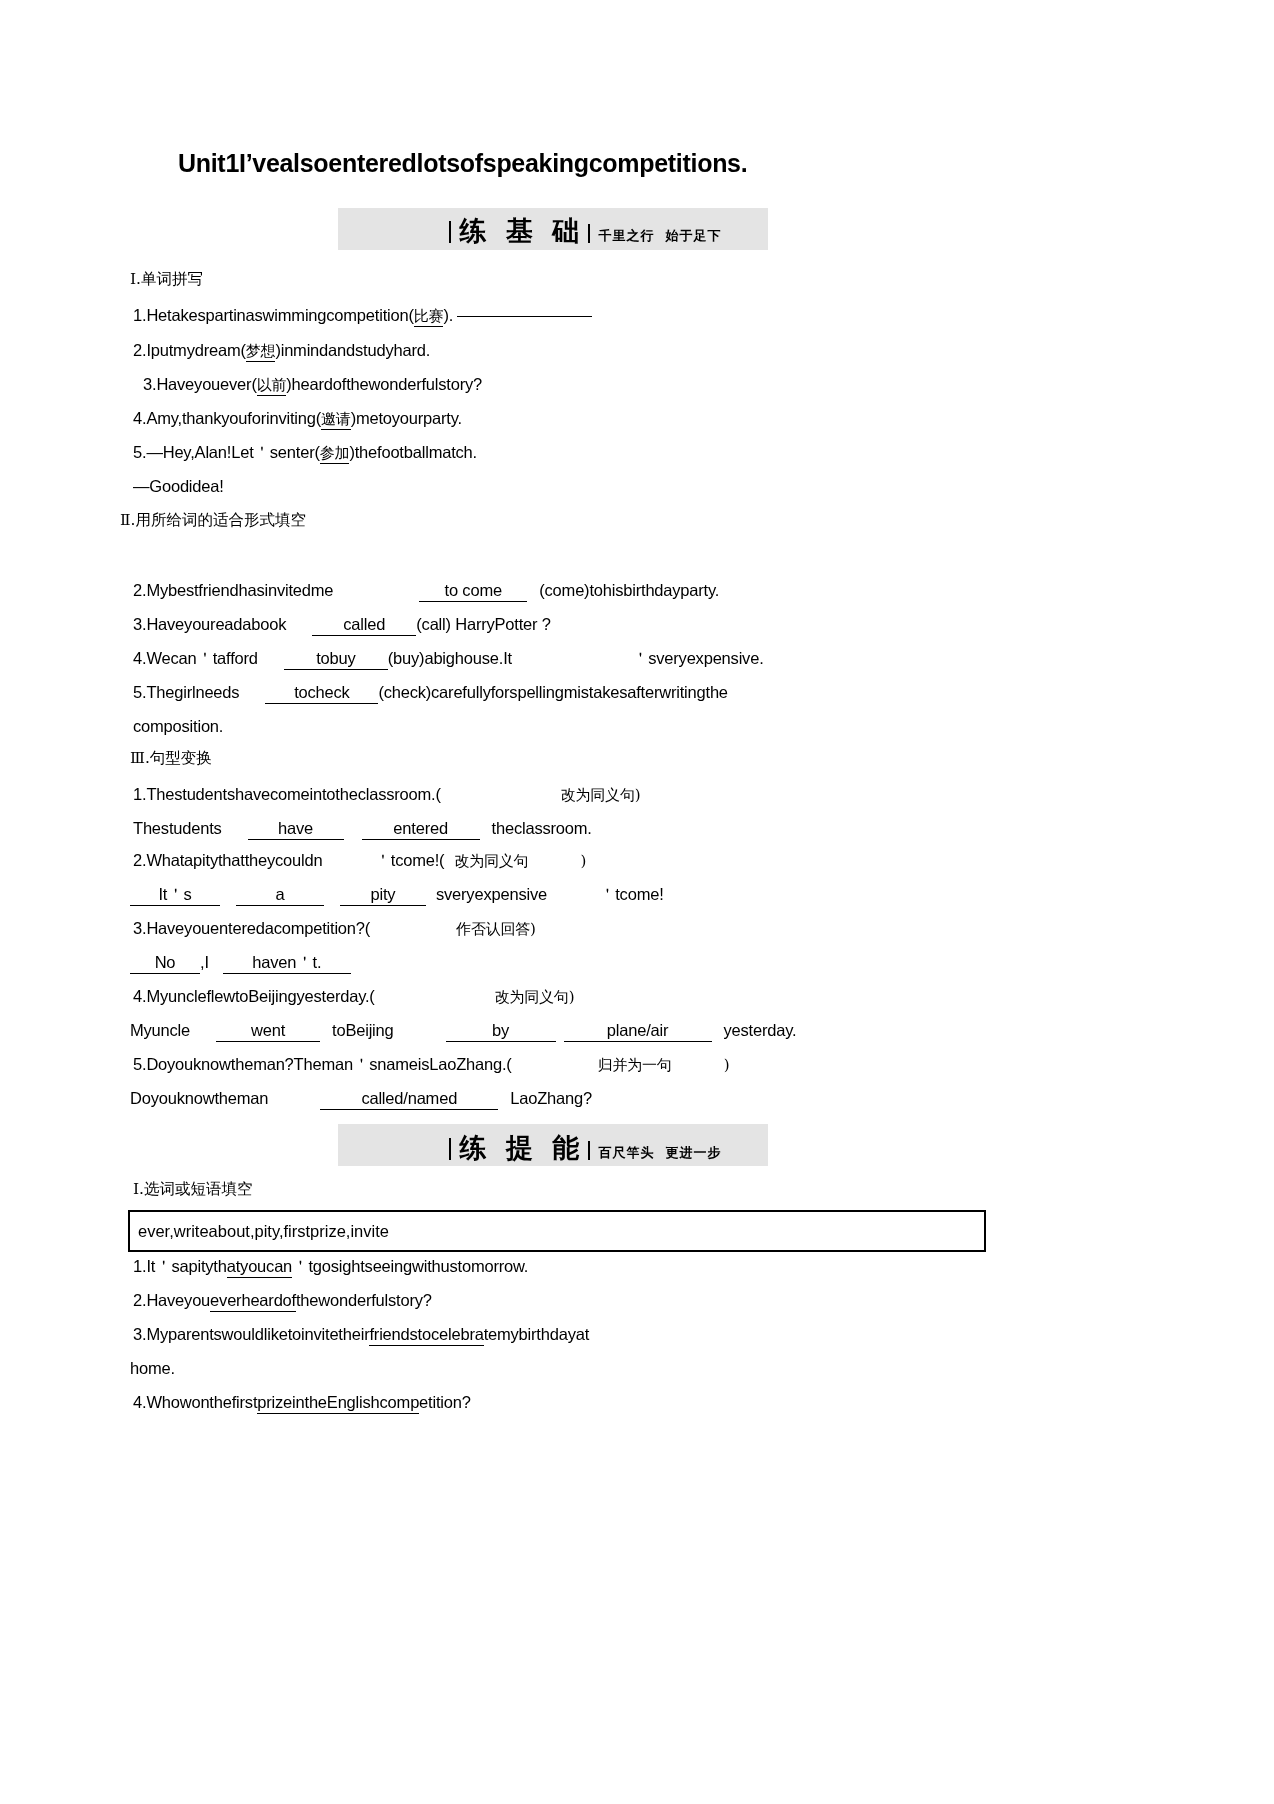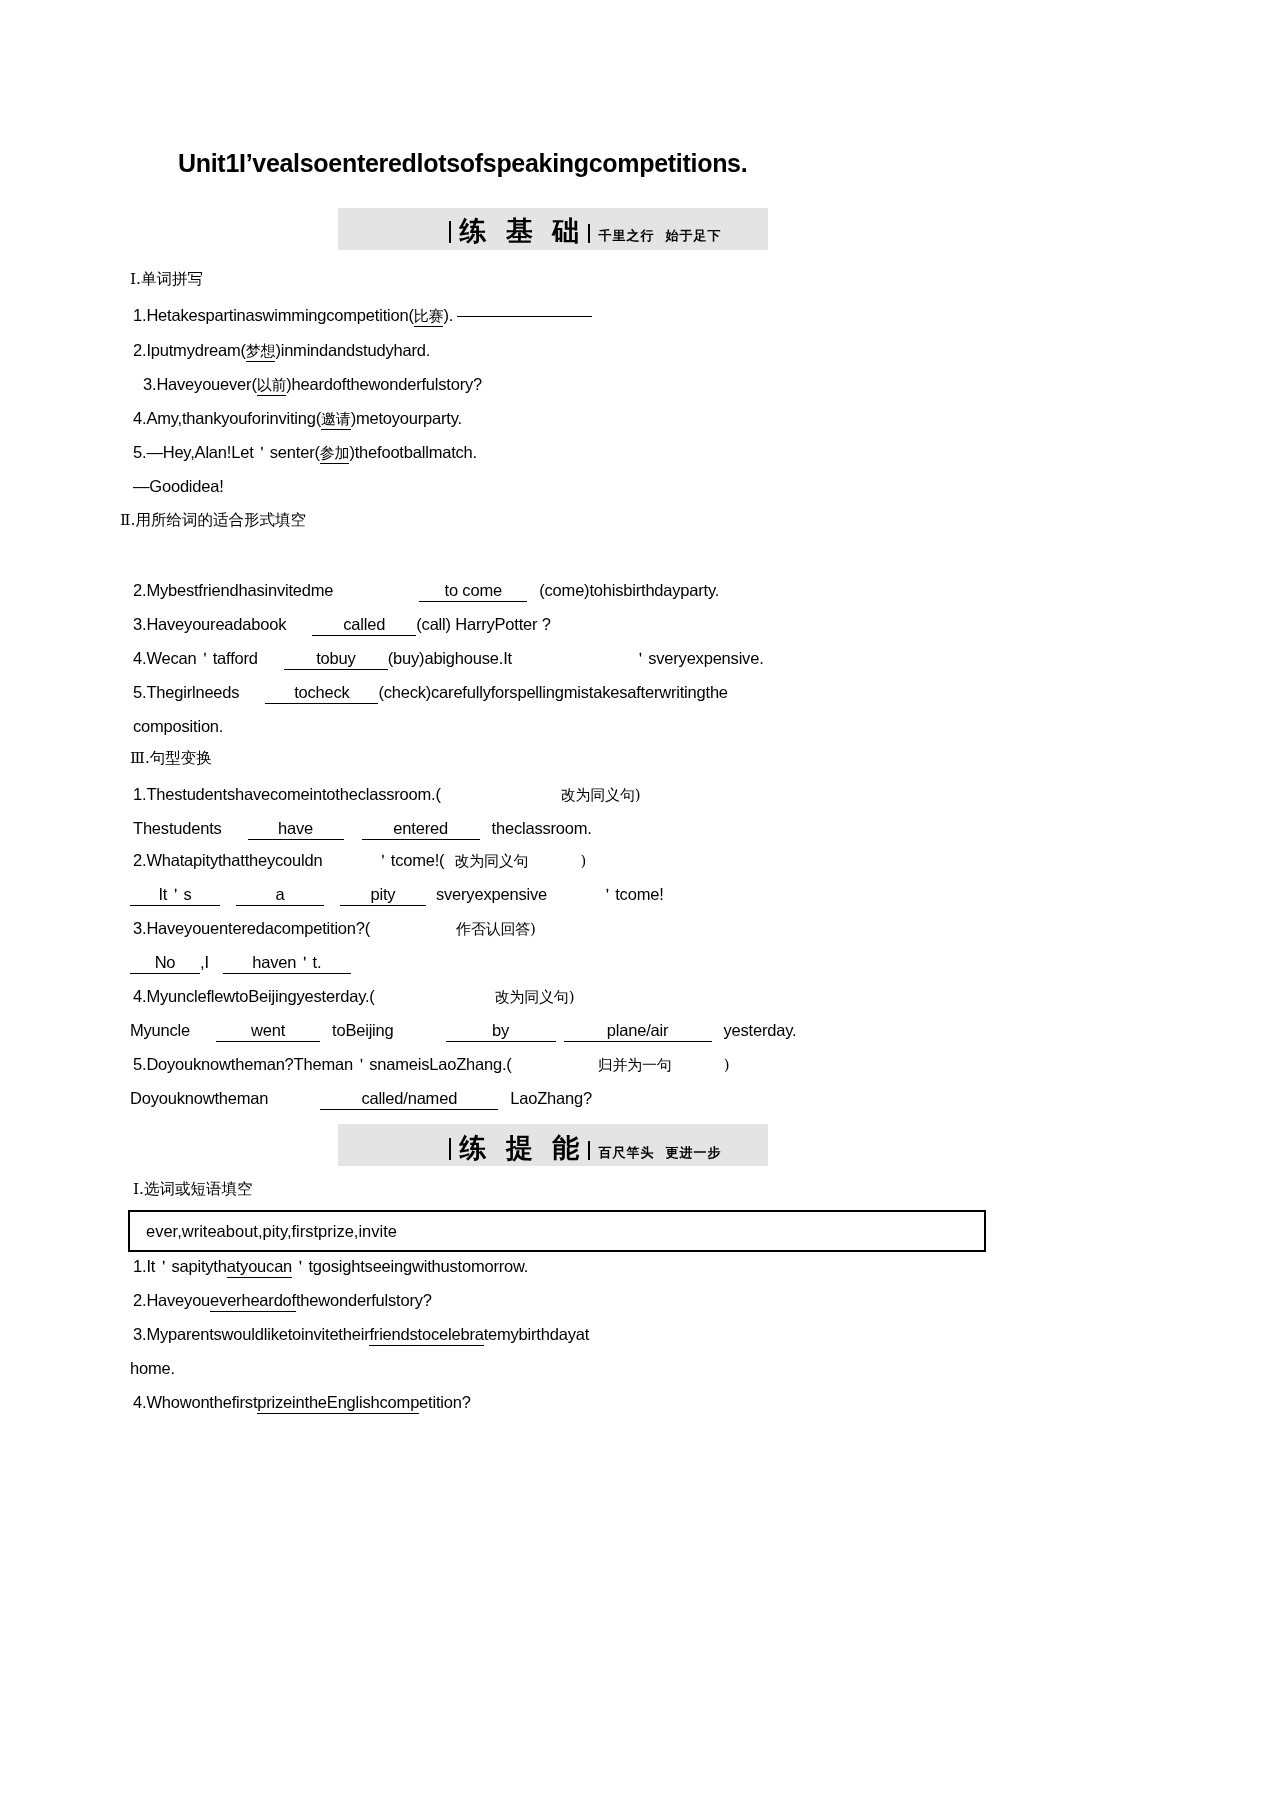--- a/index.html
+++ b/index.html
@@ -132,21 +132,21 @@
   .spacer-md { display:inline-block; width: 52px; }
   .spacer-lg { display:inline-block; width: 86px; }
   .spacer-xl { display:inline-block; width: 120px; }
 
   
   .wordbox {
     border: 2.2px solid #000;
     height: 42px;
     display: flex;
     align-items: center;
-    padding-left: 16px;
+    padding-left: 8px;
     font-size: 16.5px;
     margin-left: -2px;
     margin-right: -2px;
     box-sizing: border-box;
   }
 
   .abs { position: absolute; }
 </style>
 </head>
 <body>

